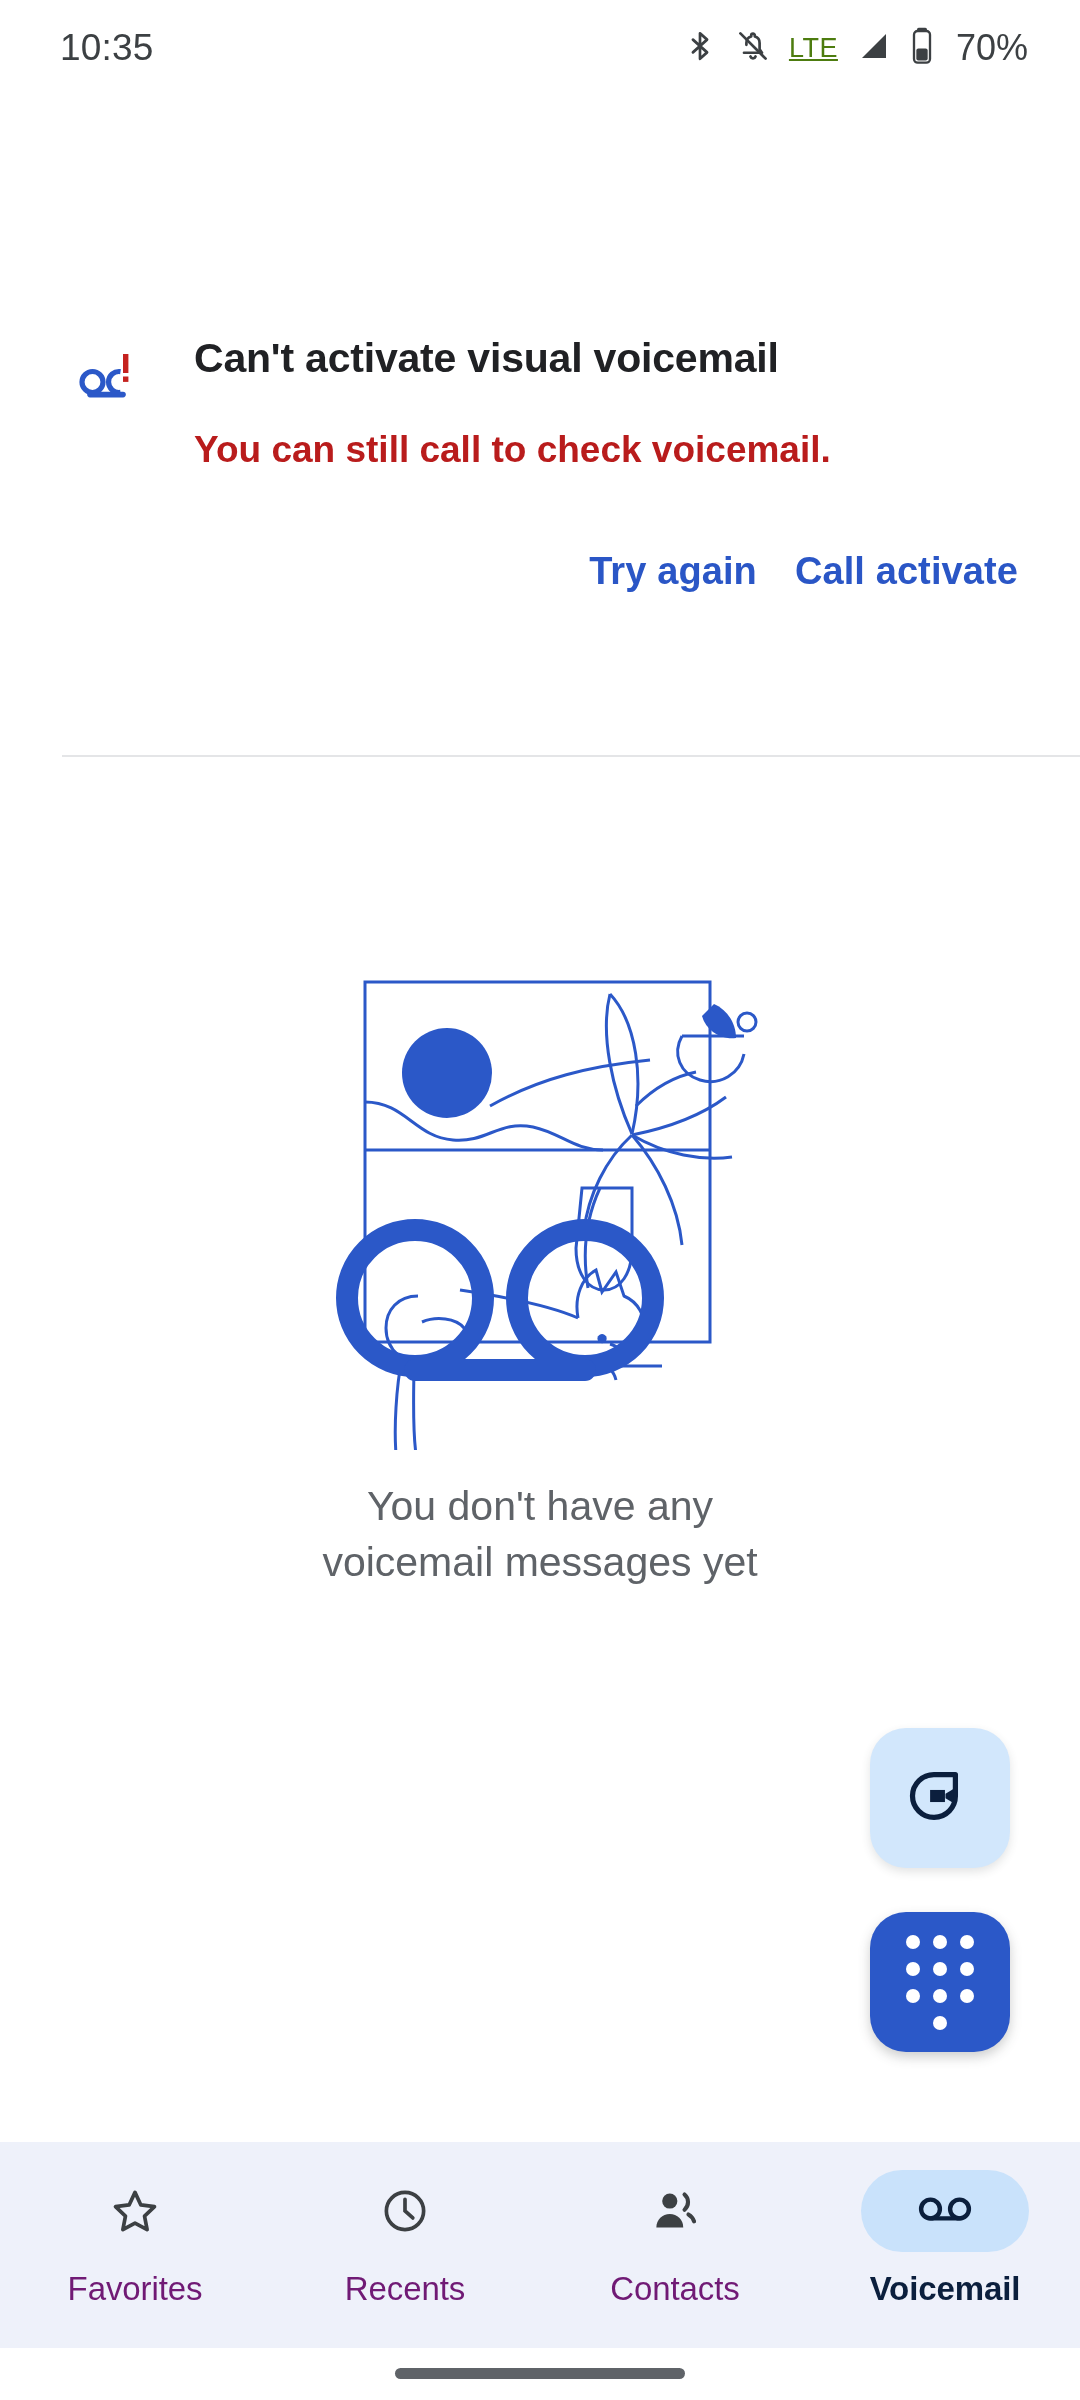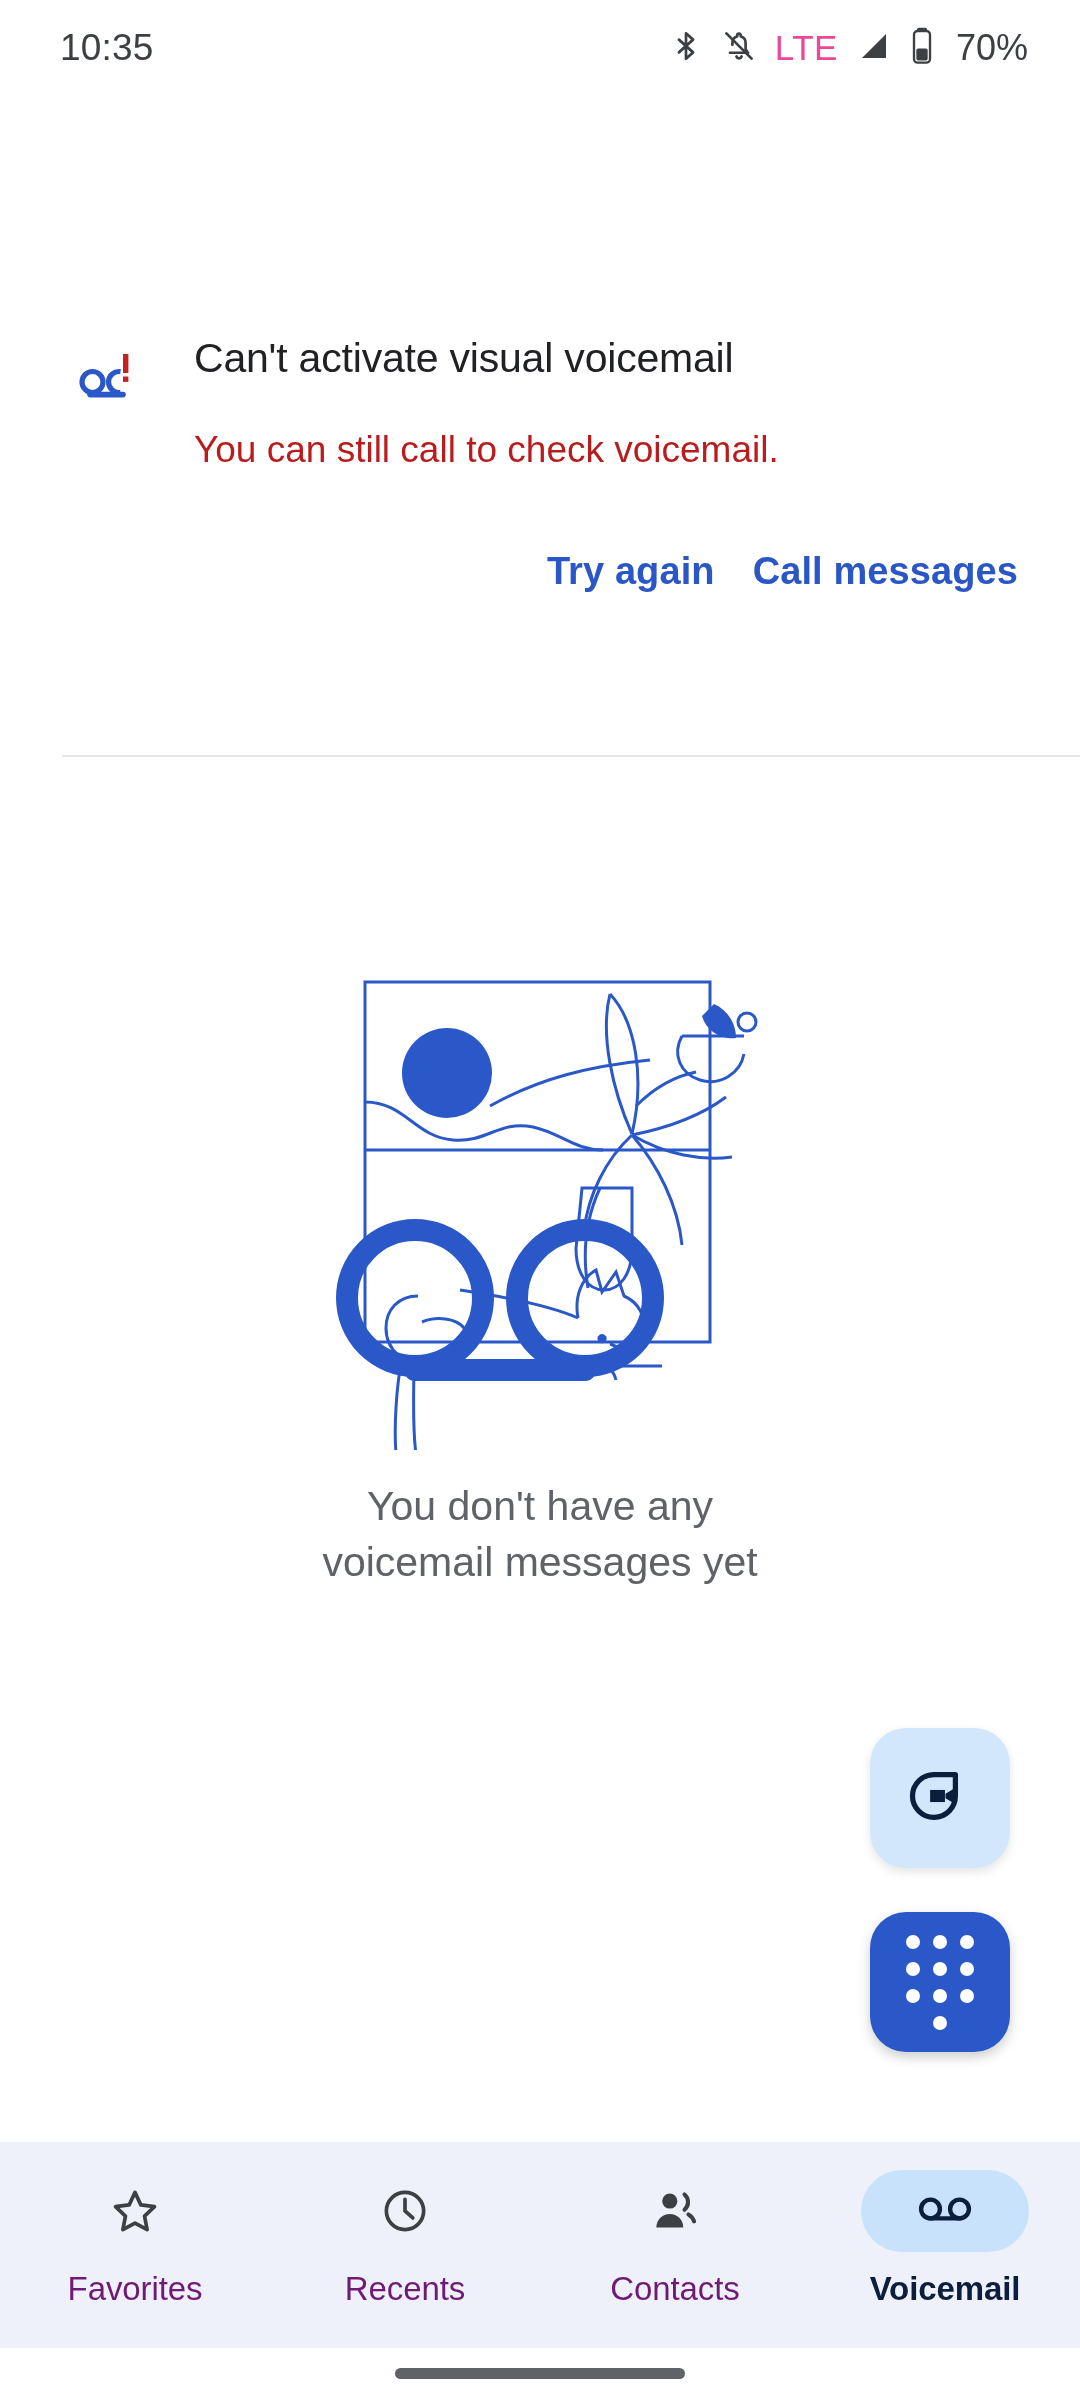--- a/index.html
+++ b/index.html
@@ -27,21 +27,21 @@
   #status-clock {
     font-size: 37px; color: #3c4043; letter-spacing: .2px;
     font-family: "Liberation Sans", sans-serif;
   }
   #status-icons {
     margin-left: auto;
     display: flex; align-items: center; gap: 18px;
   }
   #status-icons .si { display: block; }
   #lte-label {
-    font-size: 35px; color: #ec4899; letter-spacing: .5px;
+    font-size: 27px; color: #4d7c0f; letter-spacing: .5px; text-decoration: underline;
   }
   #battery-pct {
     font-size: 36px; color: #3c4043; margin-left: 4px;
   }
 
   
   #search-bar {
     position: absolute; left: 20px; top: 168px;
     width: 1040px; height: 118px;
     background: #eef1f8;
@@ -69,20 +69,21 @@
   }
 
   
   #vvm-error-card {
     position: absolute; left: 0; top: 330px;
     width: 1080px;
   }
   #vvm-error-row {
     display: flex; align-items: flex-start;
     padding: 0 48px 0 76px;
+    font-weight: bold;
   }
   #vvm-error-icon { flex: 0 0 auto; margin-top: 20px; }
   #vvm-error-texts { margin-left: 56px; }
   #vvm-error-title {
     font-size: 41px; color: #202124; letter-spacing: -.2px;
     line-height: 56px;
   }
   #vvm-error-body {
     font-size: 37px; color: #b91c1c;
     line-height: 52px; margin-top: 38px;
@@ -224,21 +225,21 @@
           <rect x="47" y="26.5" width="5.4" height="5.4" fill="#c5221f"></rect>
         </svg>
       </span>
       <div id="vvm-error-texts">
         <div id="vvm-error-title">Can't activate visual voicemail</div>
         <div id="vvm-error-body">You can still call to check voicemail.</div>
       </div>
     </div>
     <div id="vvm-error-actions">
       <span class="text-button">Try again</span>
-      <span class="text-button">Call messages</span>
+      <span class="text-button">Call activate</span>
     </div>
   </div>
   <div id="vvm-divider"></div>
 
   <div id="empty-state">
     <span id="empty-illustration-wrap">
       <svg id="empty-illustration" viewBox="0 0 460 520" fill="none">
 
         <g stroke="#2b58c8" stroke-width="3" fill="none">
           <rect x="55" y="52" width="345" height="360"></rect>

